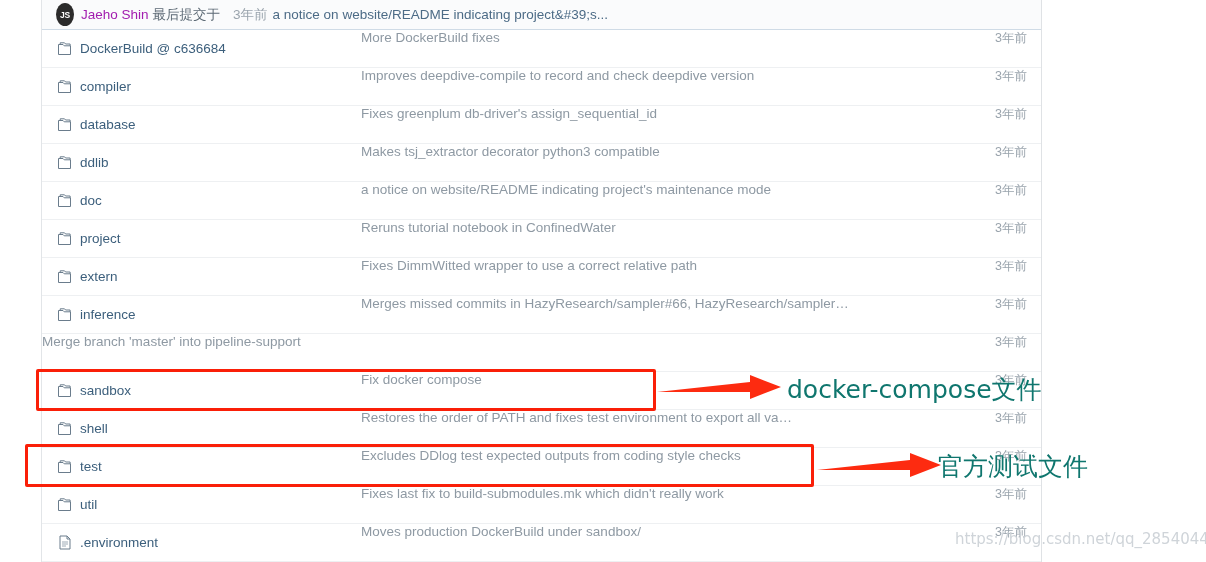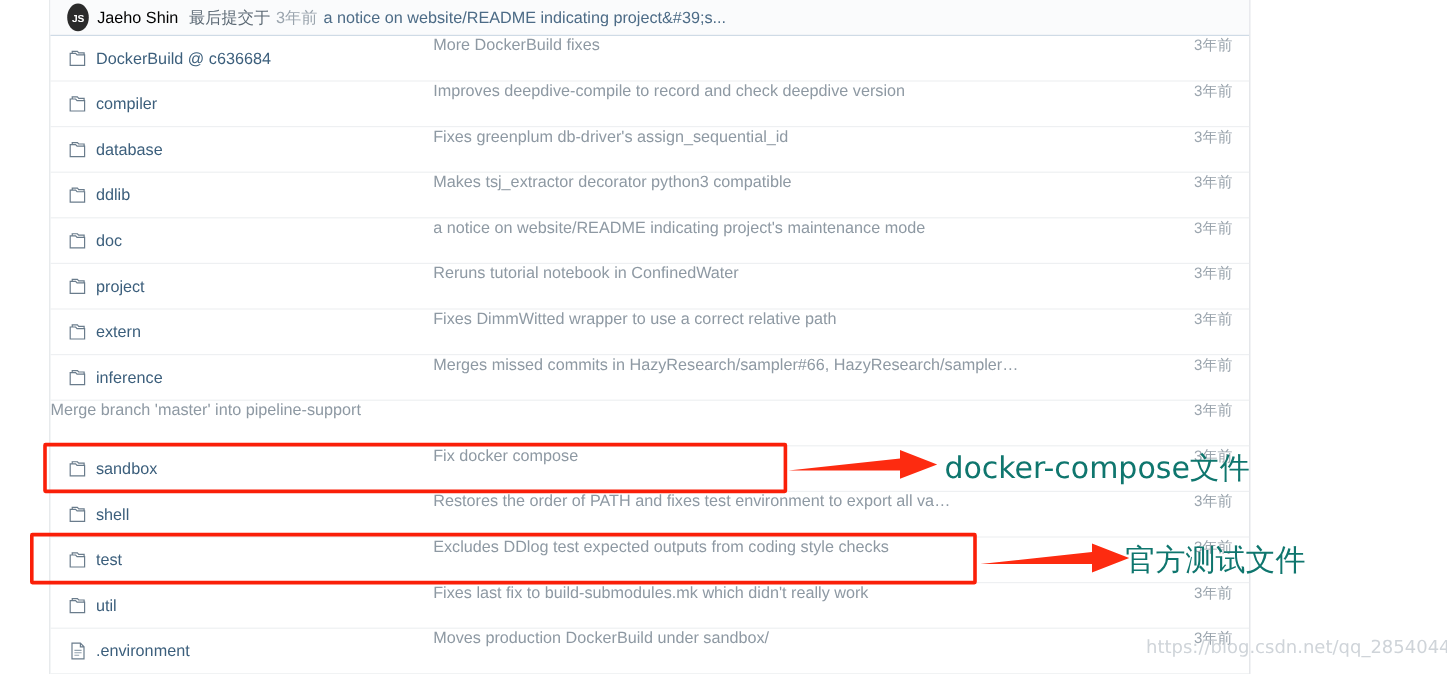--- a/index.html
+++ b/index.html
@@ -48,26 +48,26 @@
     font-size: 8.5px;
     font-weight: bold;
     display: flex;
     align-items: center;
     justify-content: center;
     flex: 0 0 auto;
     margin-right: 7px;
     letter-spacing: -0.3px;
   }
   .author-name {
-    color: #000000;
-    margin-right: 9px;
+    color: #a21caf;
+    margin-right: 4px;
   }
   .commit-prefix {
     color: #5d6a75;
-    margin-right: 5px;
+    margin-right: 13px;
   }
   .commit-time {
     color: #9aa4ad;
     margin-right: 5px;
   }
   .commit-msg-head {
     color: #4c6b86;
     overflow: hidden;
     text-overflow: ellipsis;
   }

